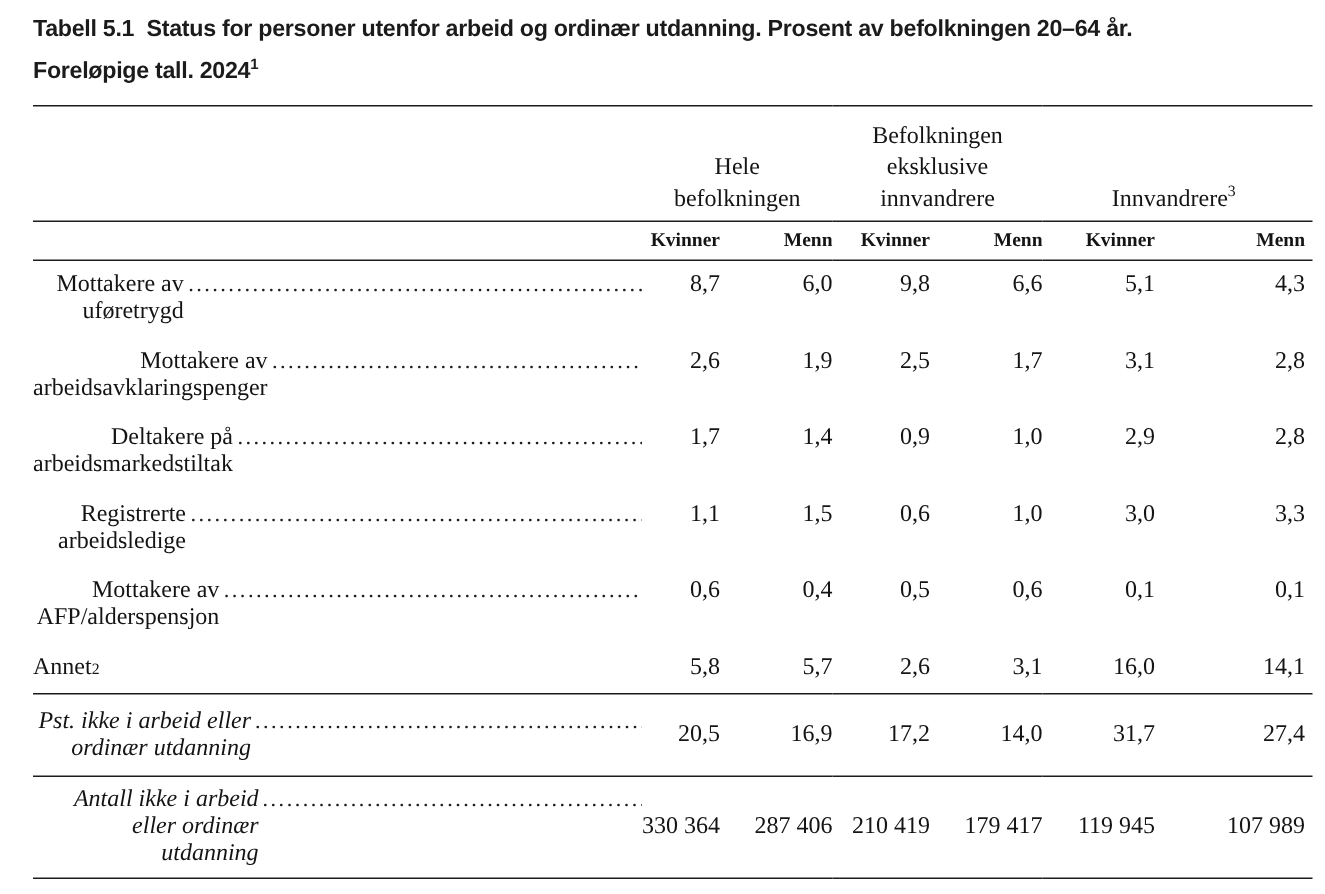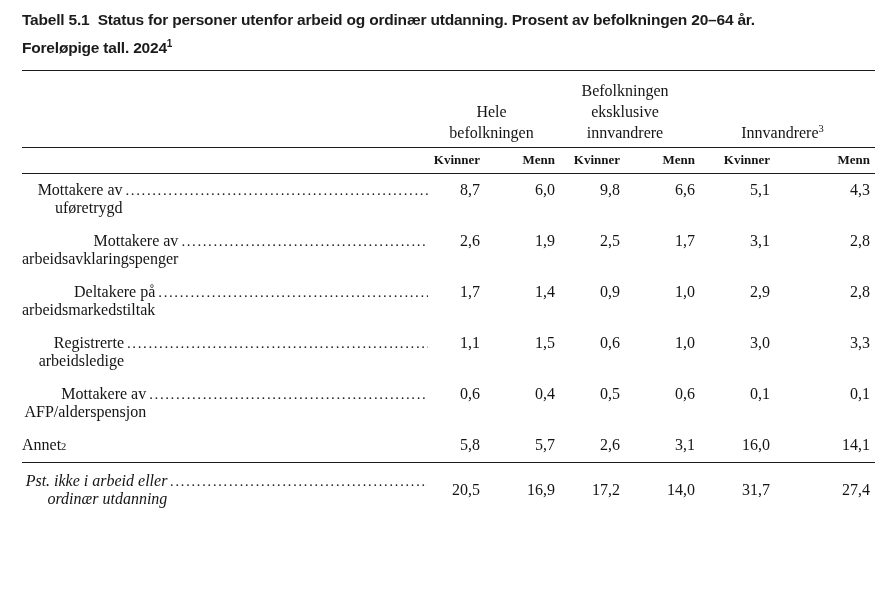--- a/index.html
+++ b/index.html
@@ -184,16 +184,30 @@
               <span class="dots"></span>
             </span>
           </td>
         <td>20,5</td>
         <td>16,9</td>
         <td>17,2</td>
         <td>14,0</td>
         <td>31,7</td>
         <td>27,4</td>
       </tr>
+      <tr class="sum-cnt">
+        <td class="lbl">
+            <span class="cellflex">
+              <span>Antall ikke i arbeid eller ordinær utdanning</span>
+              <span class="dots"></span>
+            </span>
+          </td>
+        <td>330 364</td>
+        <td>287 406</td>
+        <td>210 419</td>
+        <td>179 417</td>
+        <td>119 945</td>
+        <td>107 989</td>
+      </tr>
     </tbody>
   </table>
 
 </div>
 
 </body></html>

